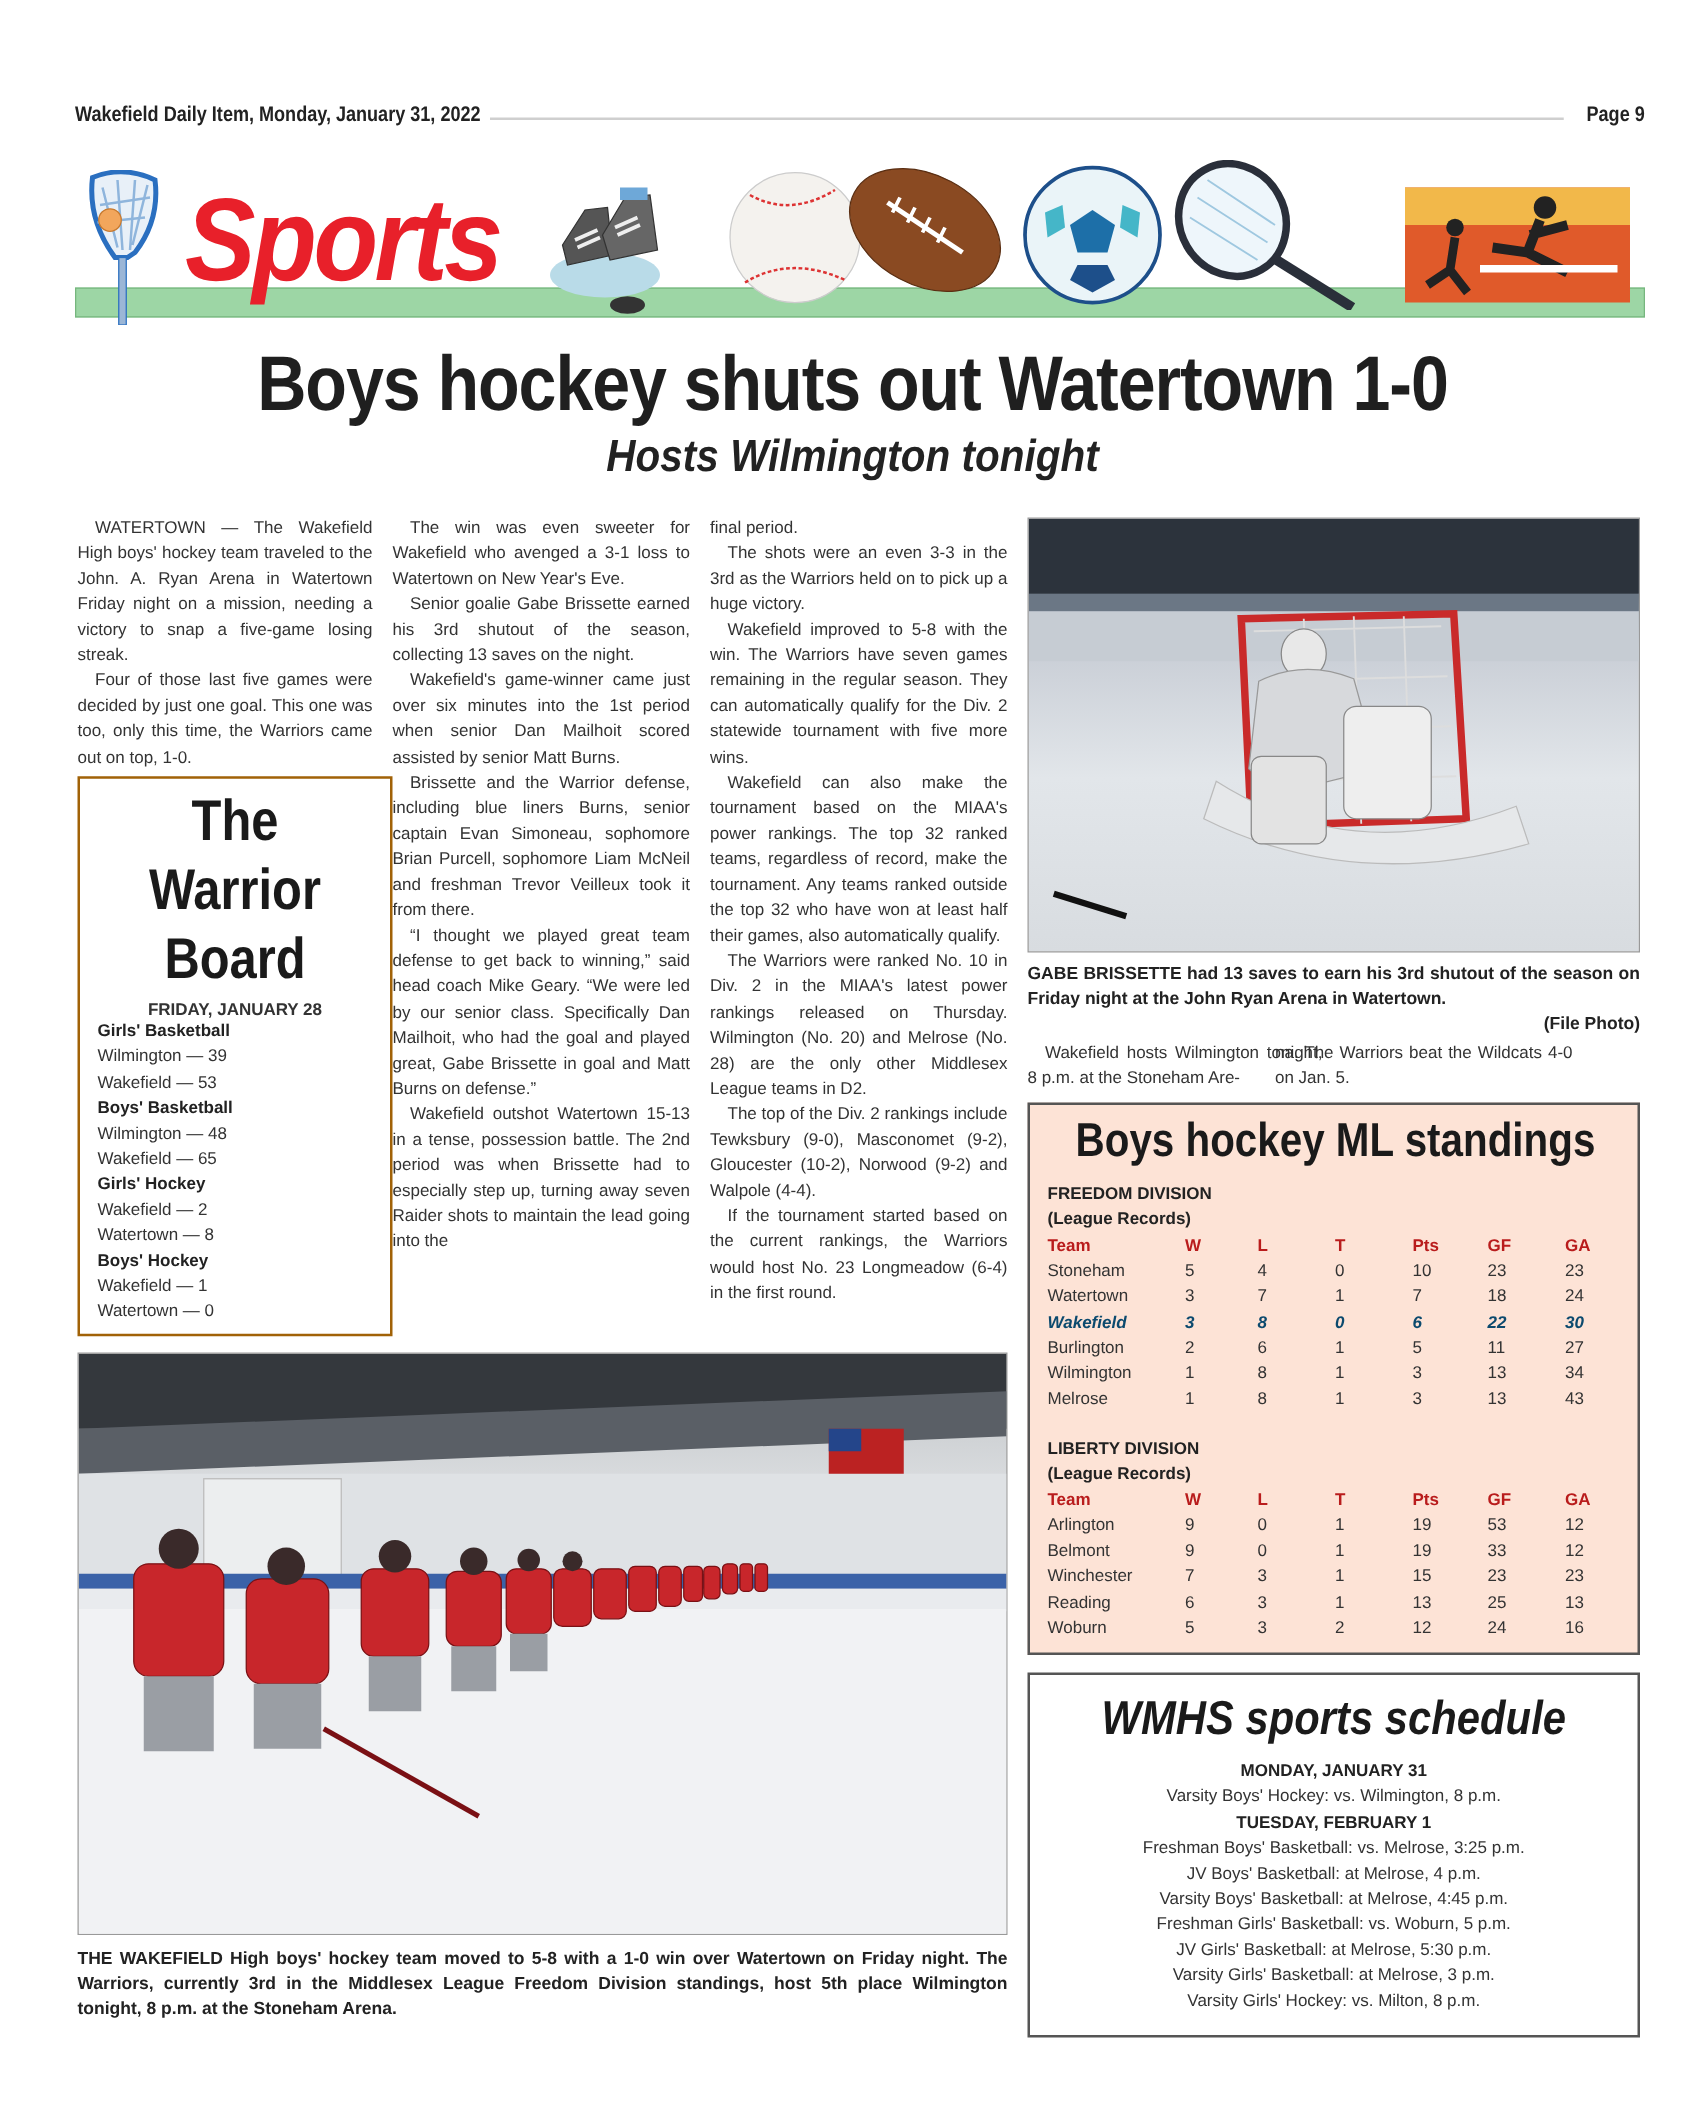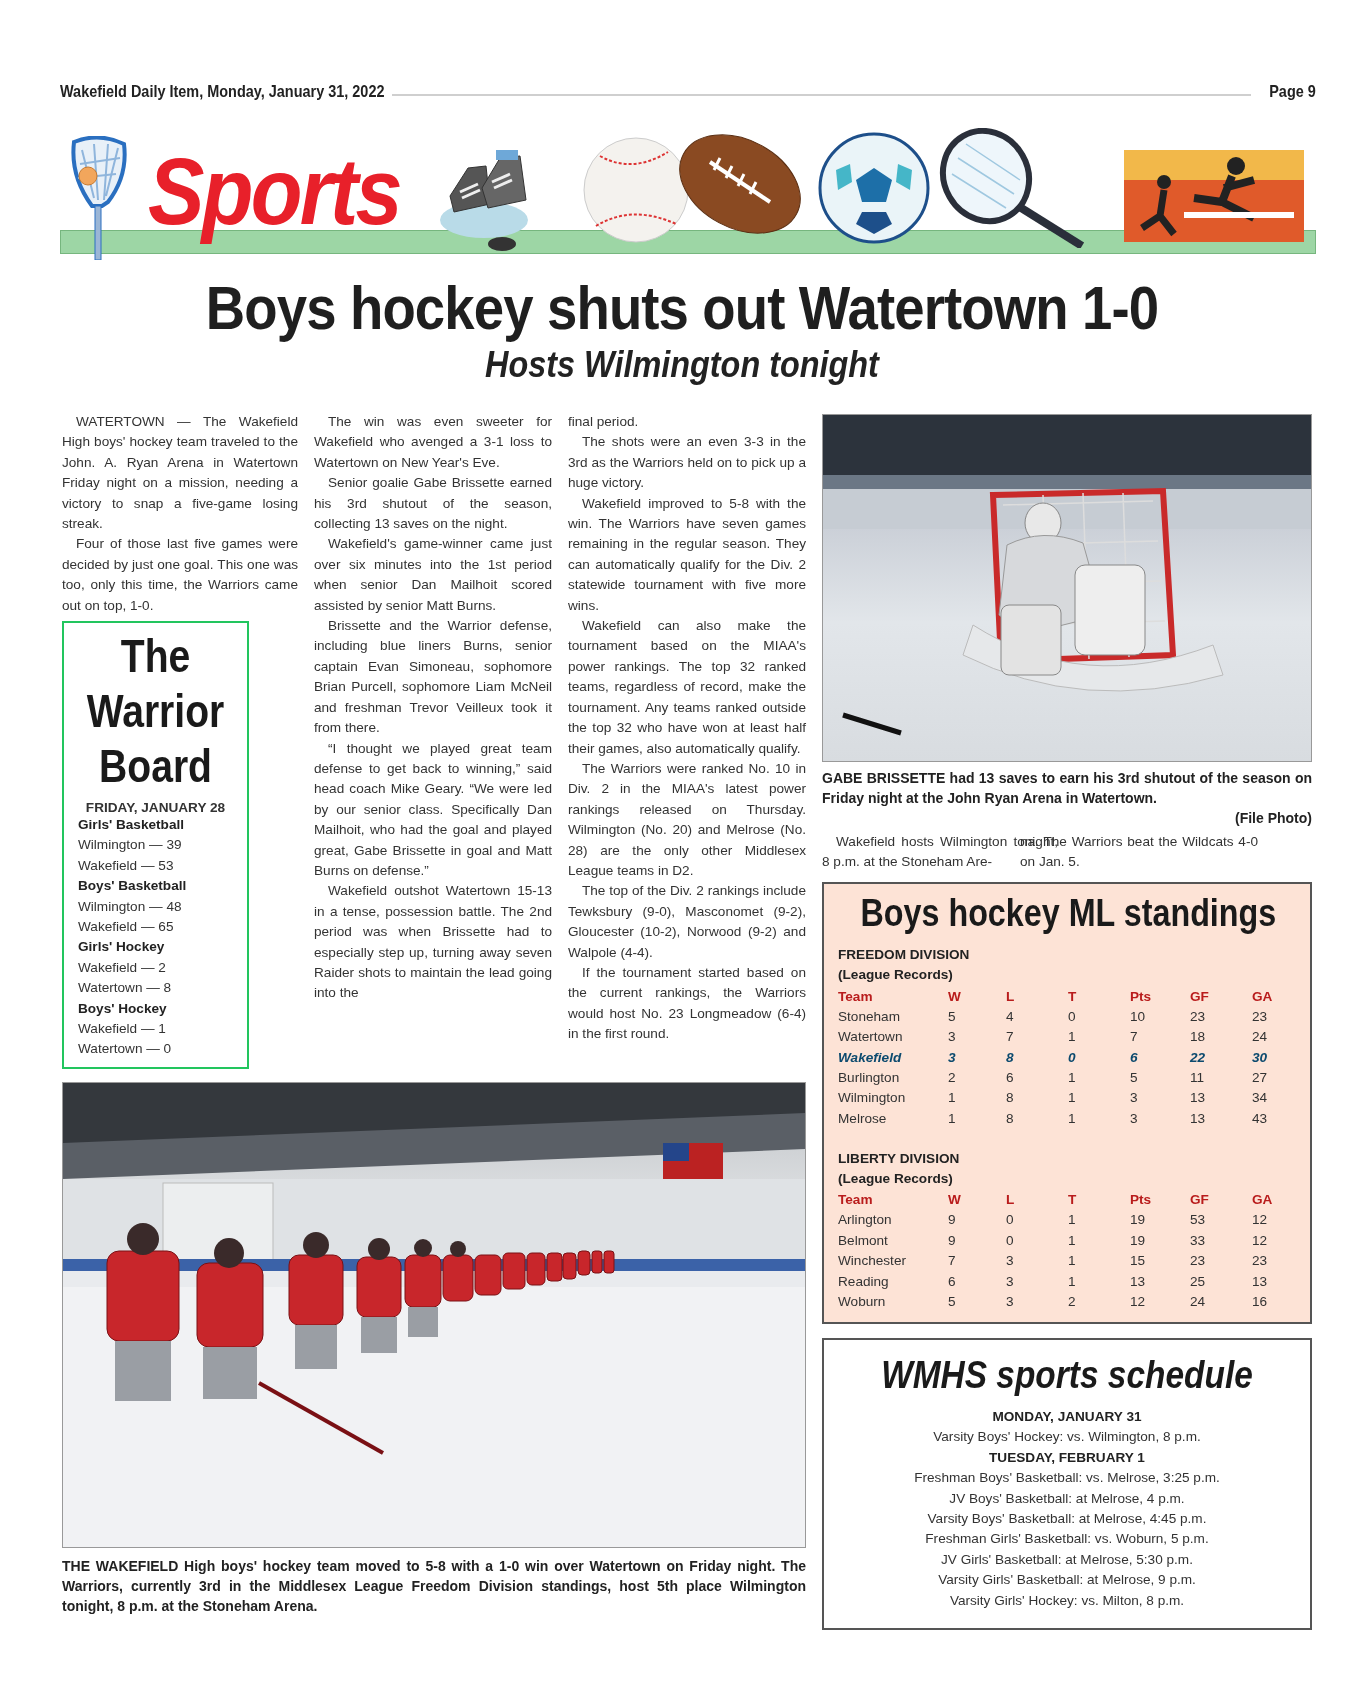--- a/index.html
+++ b/index.html
@@ -15,21 +15,21 @@
   .sports-word{position:absolute;left:88px;top:10px;font-family:"Liberation Sans",sans-serif;font-weight:bold;font-style:italic;font-size:94px;color:#e8202a;letter-spacing:-3px;transform:scaleX(0.9);transform-origin:left;}
   .icon{position:absolute;}
 
   .headline{left:0;top:272px;width:1364px;text-align:center;font-weight:bold;font-size:62px;color:#1f1f1f;letter-spacing:-1px;transform:scaleX(0.88);}
   .subhead{left:0;top:344px;width:1364px;text-align:center;font-weight:bold;font-style:italic;font-size:36px;color:#222;transform:scaleX(0.9);}
 
   .col{font-size:13.6px;line-height:20.4px;text-align:justify;color:#333;}
   .col p{margin:0;text-indent:14px;}
   .col p.noind{text-indent:0;}
 
-  .warrior-box{left:62px;top:621px;width:187px;height:448px;border:2px solid #22c55e;box-sizing:border-box;}
+  .warrior-box{left:62px;top:621px;width:252px;height:448px;border:2px solid #a16207;box-sizing:border-box;}
   .wb-title{text-align:center;font-weight:bold;font-size:46px;line-height:55px;color:#1a1a1a;margin-top:6px;transform:scaleX(0.85);}
   .wb-date{text-align:center;font-weight:bold;font-size:13.6px;margin-top:6px;color:#333;}
   .wb-list{padding-left:14px;font-size:13.6px;line-height:20.4px;color:#333;}
   .wb-list .sport{font-weight:bold;color:#222;}
 
   .photo1{left:822px;top:414px;width:490px;height:348px;background:linear-gradient(#2a3038 0%,#4a5560 18%,#8a96a3 22%,#c9ced6 30%,#e2e6ea 60%,#d8dce0 100%);overflow:hidden;border:1px solid #999;box-sizing:border-box;}
   .photo2{left:62px;top:1082px;width:744px;height:466px;overflow:hidden;border:1px solid #999;box-sizing:border-box;background:linear-gradient(#2b2d30 0%,#4b4f55 12%,#cfd2d5 14%,#e3e5e7 30%,#c8ccd2 34%,#e9ecef 36%,#f2f3f5 100%);}
   .caption{font-weight:bold;font-size:14px;line-height:20px;color:#222;text-align:justify;}
 
   .standings{left:822px;top:882px;width:490px;height:442px;background:#fde3d6;border:2px solid #555;box-sizing:border-box;}
@@ -374,16 +374,16 @@
   <div class="sc-title">WMHS sports schedule</div>
   <div class="sc-body" id="schedule-body">
       <div class="sc-day">MONDAY, JANUARY 31</div>
       <div>Varsity Boys' Hockey: vs. Wilmington, 8 p.m.</div>
       <div class="sc-day">TUESDAY, FEBRUARY 1</div>
       <div>Freshman Boys' Basketball: vs. Melrose, 3:25 p.m.</div>
       <div>JV Boys' Basketball: at Melrose, 4 p.m.</div>
       <div>Varsity Boys' Basketball: at Melrose, 4:45 p.m.</div>
       <div>Freshman Girls' Basketball: vs. Woburn, 5 p.m.</div>
       <div>JV Girls' Basketball: at Melrose, 5:30 p.m.</div>
-      <div>Varsity Girls' Basketball: at Melrose, 9 p.m.</div>
+      <div>Varsity Girls' Basketball: at Melrose, 3 p.m.</div>
       <div>Varsity Girls' Hockey: vs. Milton, 8 p.m.</div>
     </div>
 </div>
 
 </body></html>

